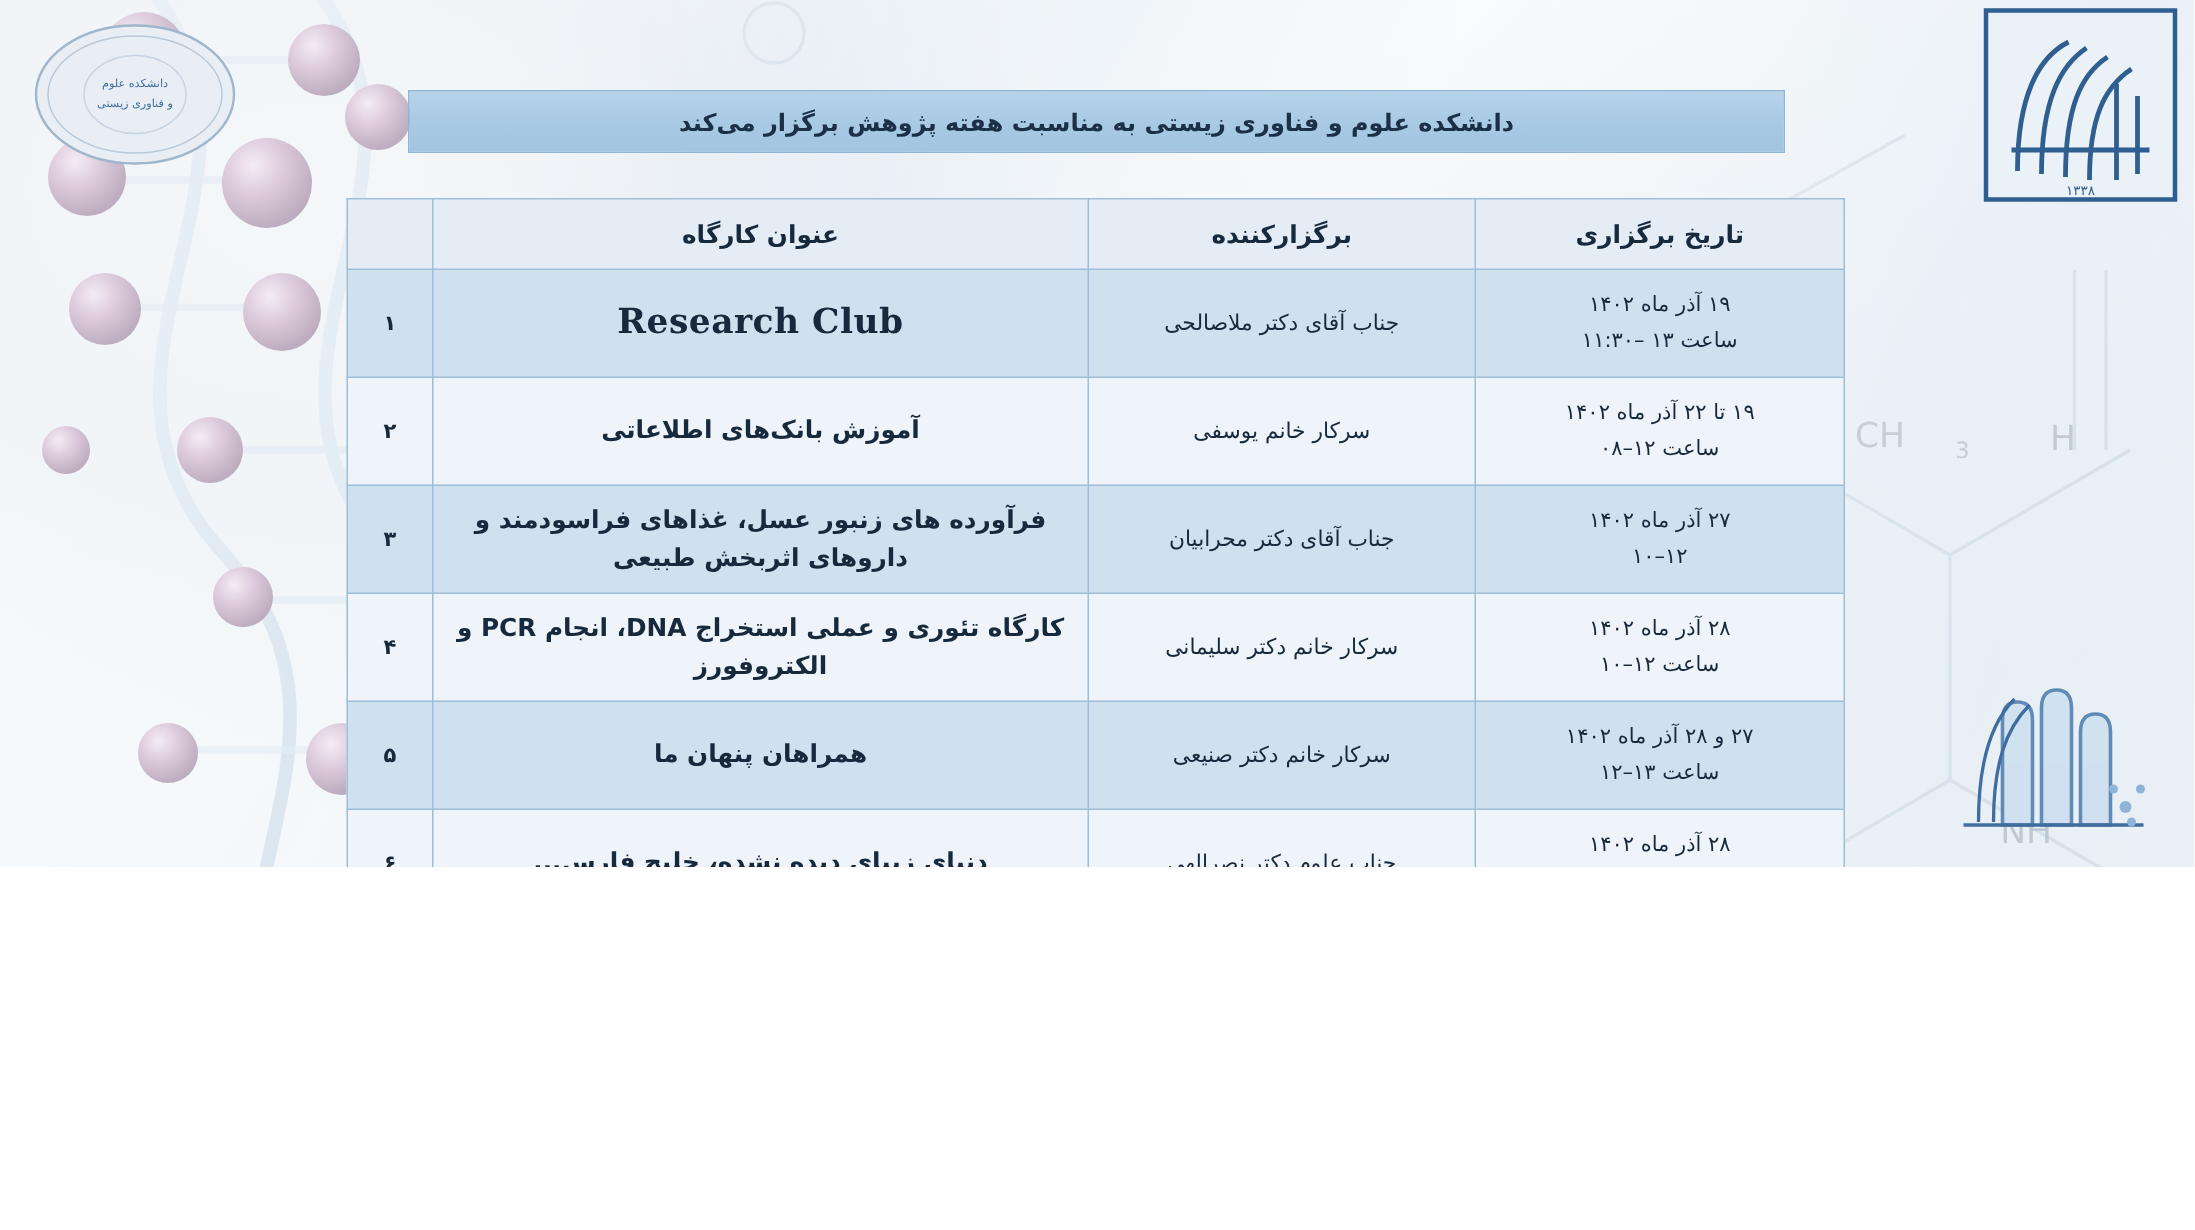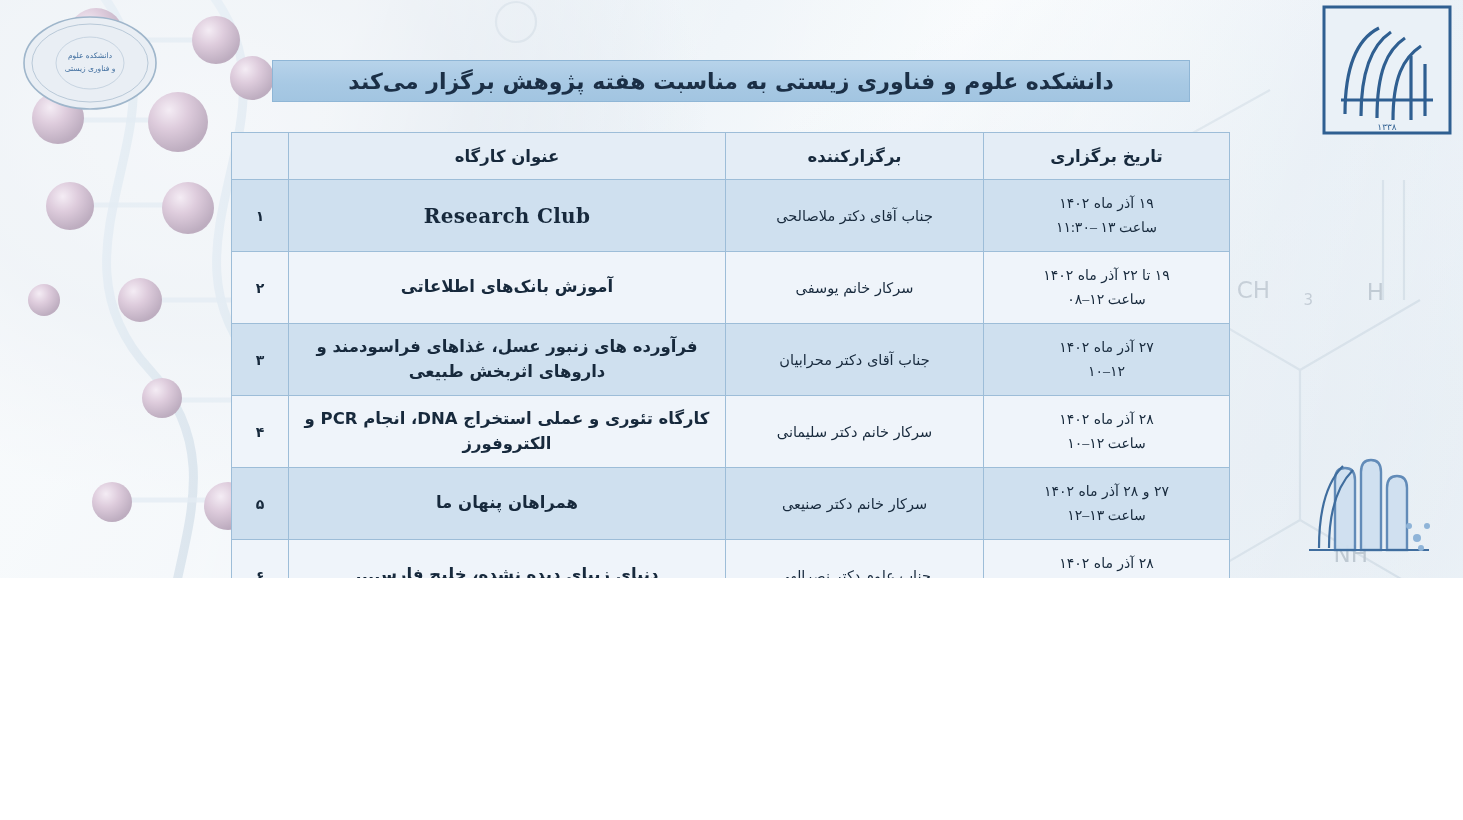--- a/index.html
+++ b/index.html
@@ -67,21 +67,21 @@
     align-items: center;
     justify-content: center;
     text-align: center;
     font-weight: 700;
   }
   .banner-title {
     right: 273px;
     top: 60px;
     width: 918px;
     height: 42px;
-    font-size: 22px;
+    font-size: 16px;
     letter-spacing: .1px;
   }
   .banner-footer {
     right: 297px;
     top: 634px;
     width: 895px;
     height: 38px;
     font-size: 16.5px;
     font-weight: 600;
   }
@@ -127,36 +127,36 @@
     letter-spacing: .5px;
   }
   td.title {
     font-size: 16.5px;
     font-weight: 700;
     line-height: 1.5;
     padding: 9px 12px;
   }
   td.title.latin {
     font-family: "DejaVu Serif", "Liberation Serif", serif;
-    font-size: 20px;
+    font-size: 23px;
     letter-spacing: .3px;
     margin-left: 24px;
   }
   td.host {
     font-size: 14.5px;
     font-weight: 500;
     padding: 24px 6px;
   }
   td.date {
     font-size: 14px;
     font-weight: 500;
     line-height: 1.65;
     padding: 8px 6px;
   }
-  td .line2 { display: block; font-family: Liberation Serif, serif; }
+  td .line2 { display: block; }
   tbody tr { height: 72px; }
 </style>
 </head>
 <body>
 
 <div class="poster">
 
   <svg class="bg-chem" viewBox="0 0 1463 820" preserveAspectRatio="none" aria-hidden="true">
     <g fill="none" stroke="#b9c9d6" stroke-width="2.2" opacity="0.85">
       <path d="M1180 140 L1180 300 L1060 370"></path>

